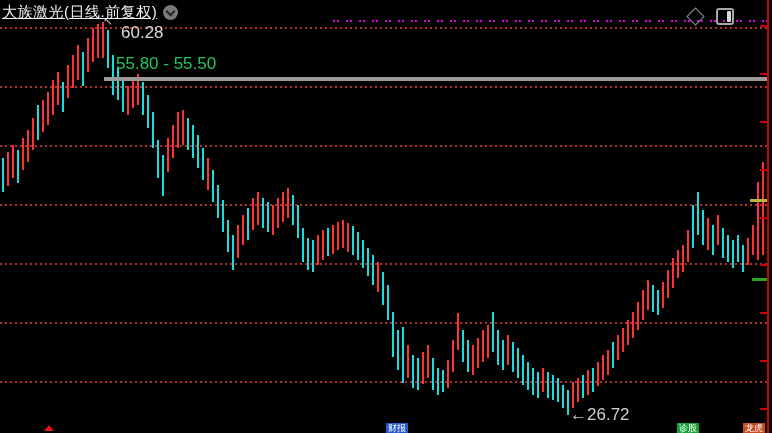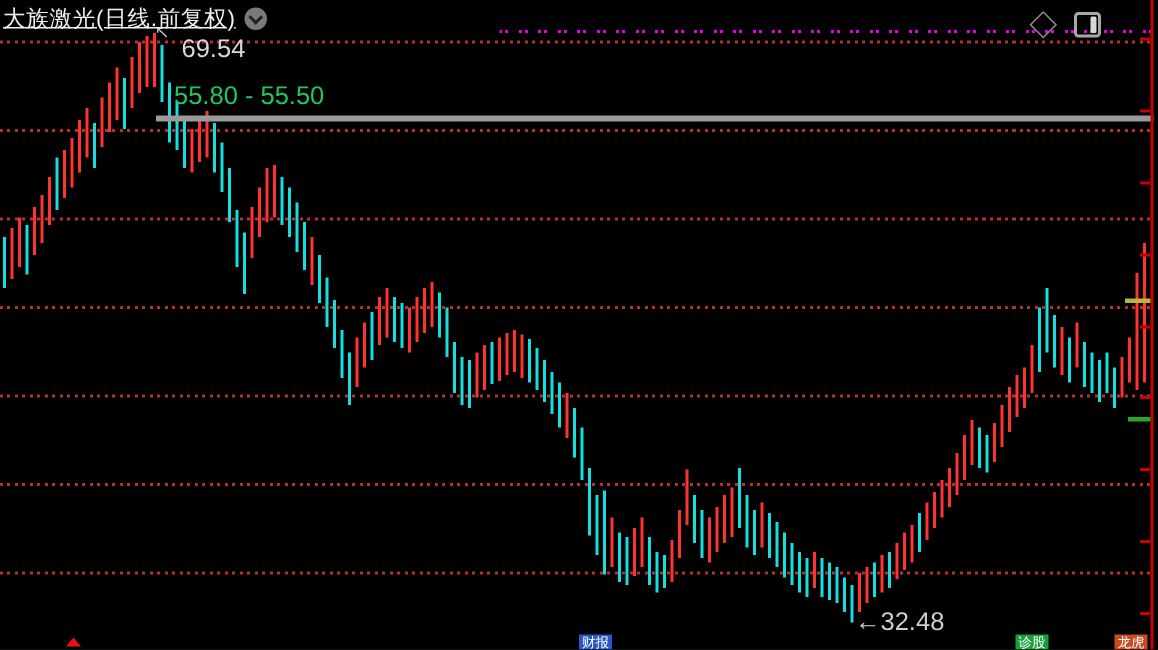--- a/index.html
+++ b/index.html
@@ -203,22 +203,22 @@
         <div class="bar" style="left: 747px; top: 238px; height: 27px; background: rgb(255, 50, 50);"></div>
         <div class="bar" style="left: 752px; top: 225px; height: 30px; background: rgb(255, 50, 50);"></div>
         <div class="bar" style="left: 757px; top: 182px; height: 78px; background: rgb(255, 50, 50);"></div>
         <div class="bar" style="left: 762px; top: 162px; height: 93px; background: rgb(255, 50, 50);"></div>
       </div>
 
     <div class="band"></div>
     <div class="band-label">55.80 - 55.50</div>
 
     <span class="peak-arrow">↖</span>
-    <div class="peak-label">69.54</div>
-    <div class="low-label">←32.48</div>
+    <div class="peak-label">60.28</div>
+    <div class="low-label">←26.72</div>
 
     <div class="axis-line"></div>
     <div>
         <div class="axis-tick" style="top: 25px;"></div>
         <div class="axis-tick" style="top: 73px;"></div>
         <div class="axis-tick" style="top: 121px;"></div>
         <div class="axis-tick" style="top: 169px;"></div>
         <div class="axis-tick" style="top: 217px;"></div>
         <div class="axis-tick" style="top: 264px;"></div>
         <div class="axis-tick" style="top: 312px;"></div>

